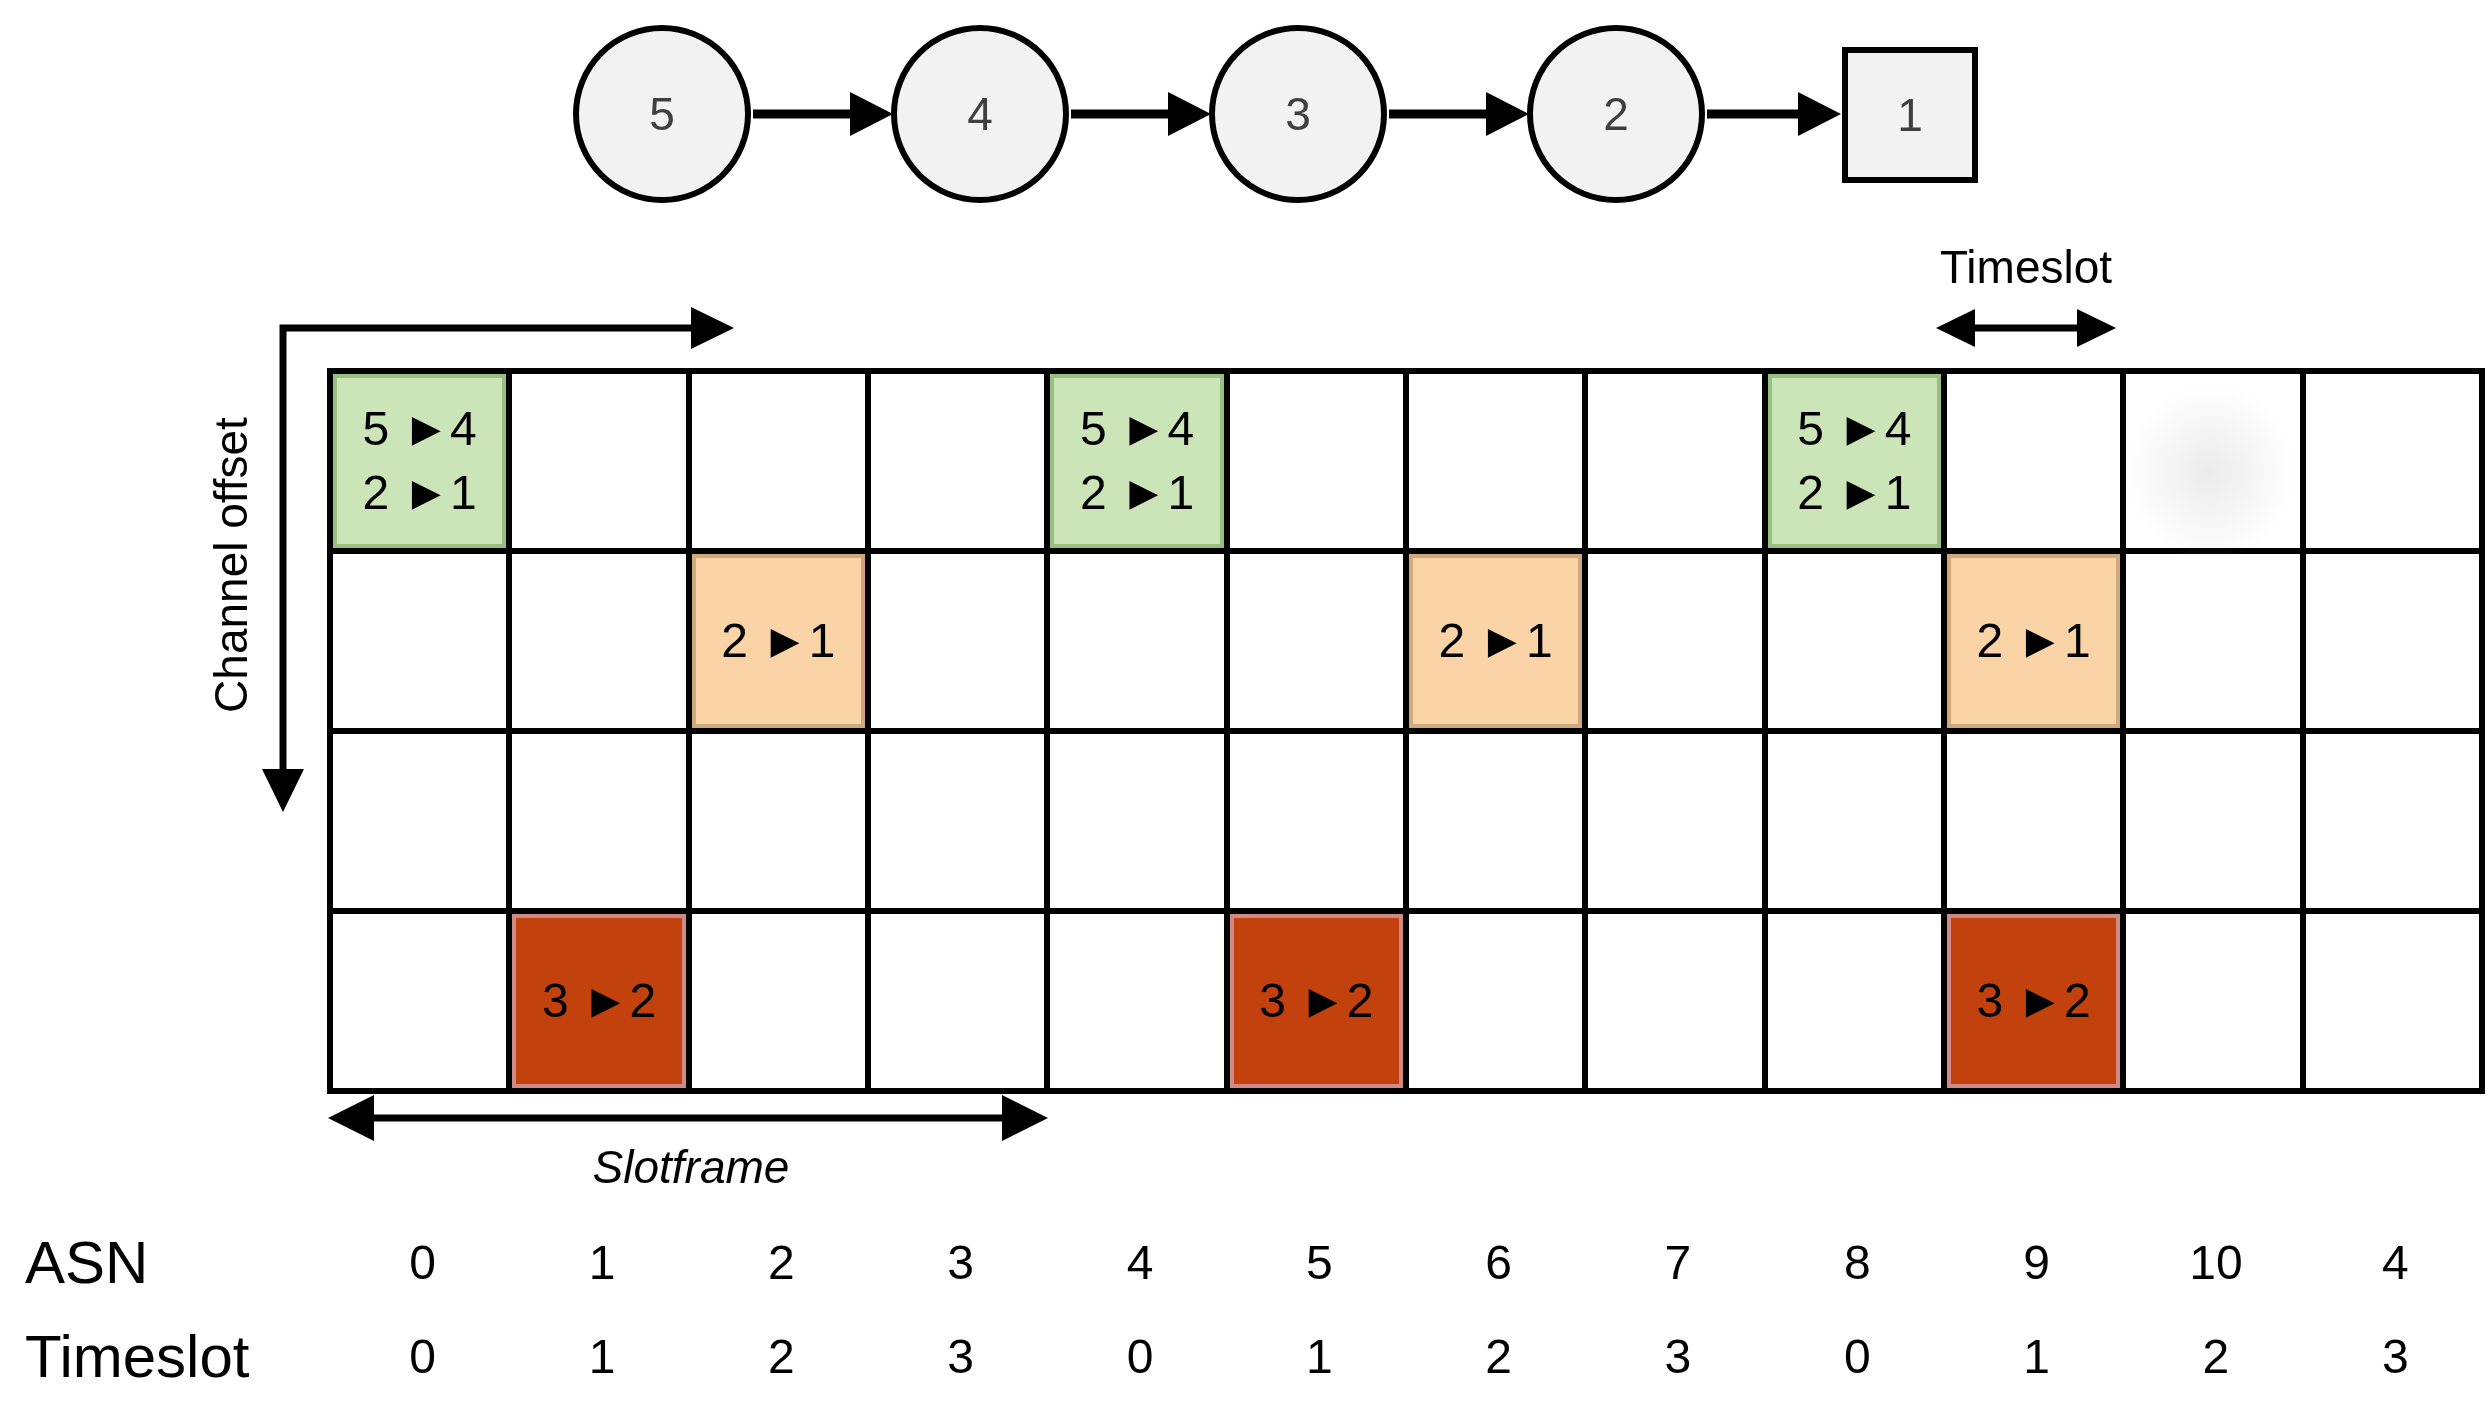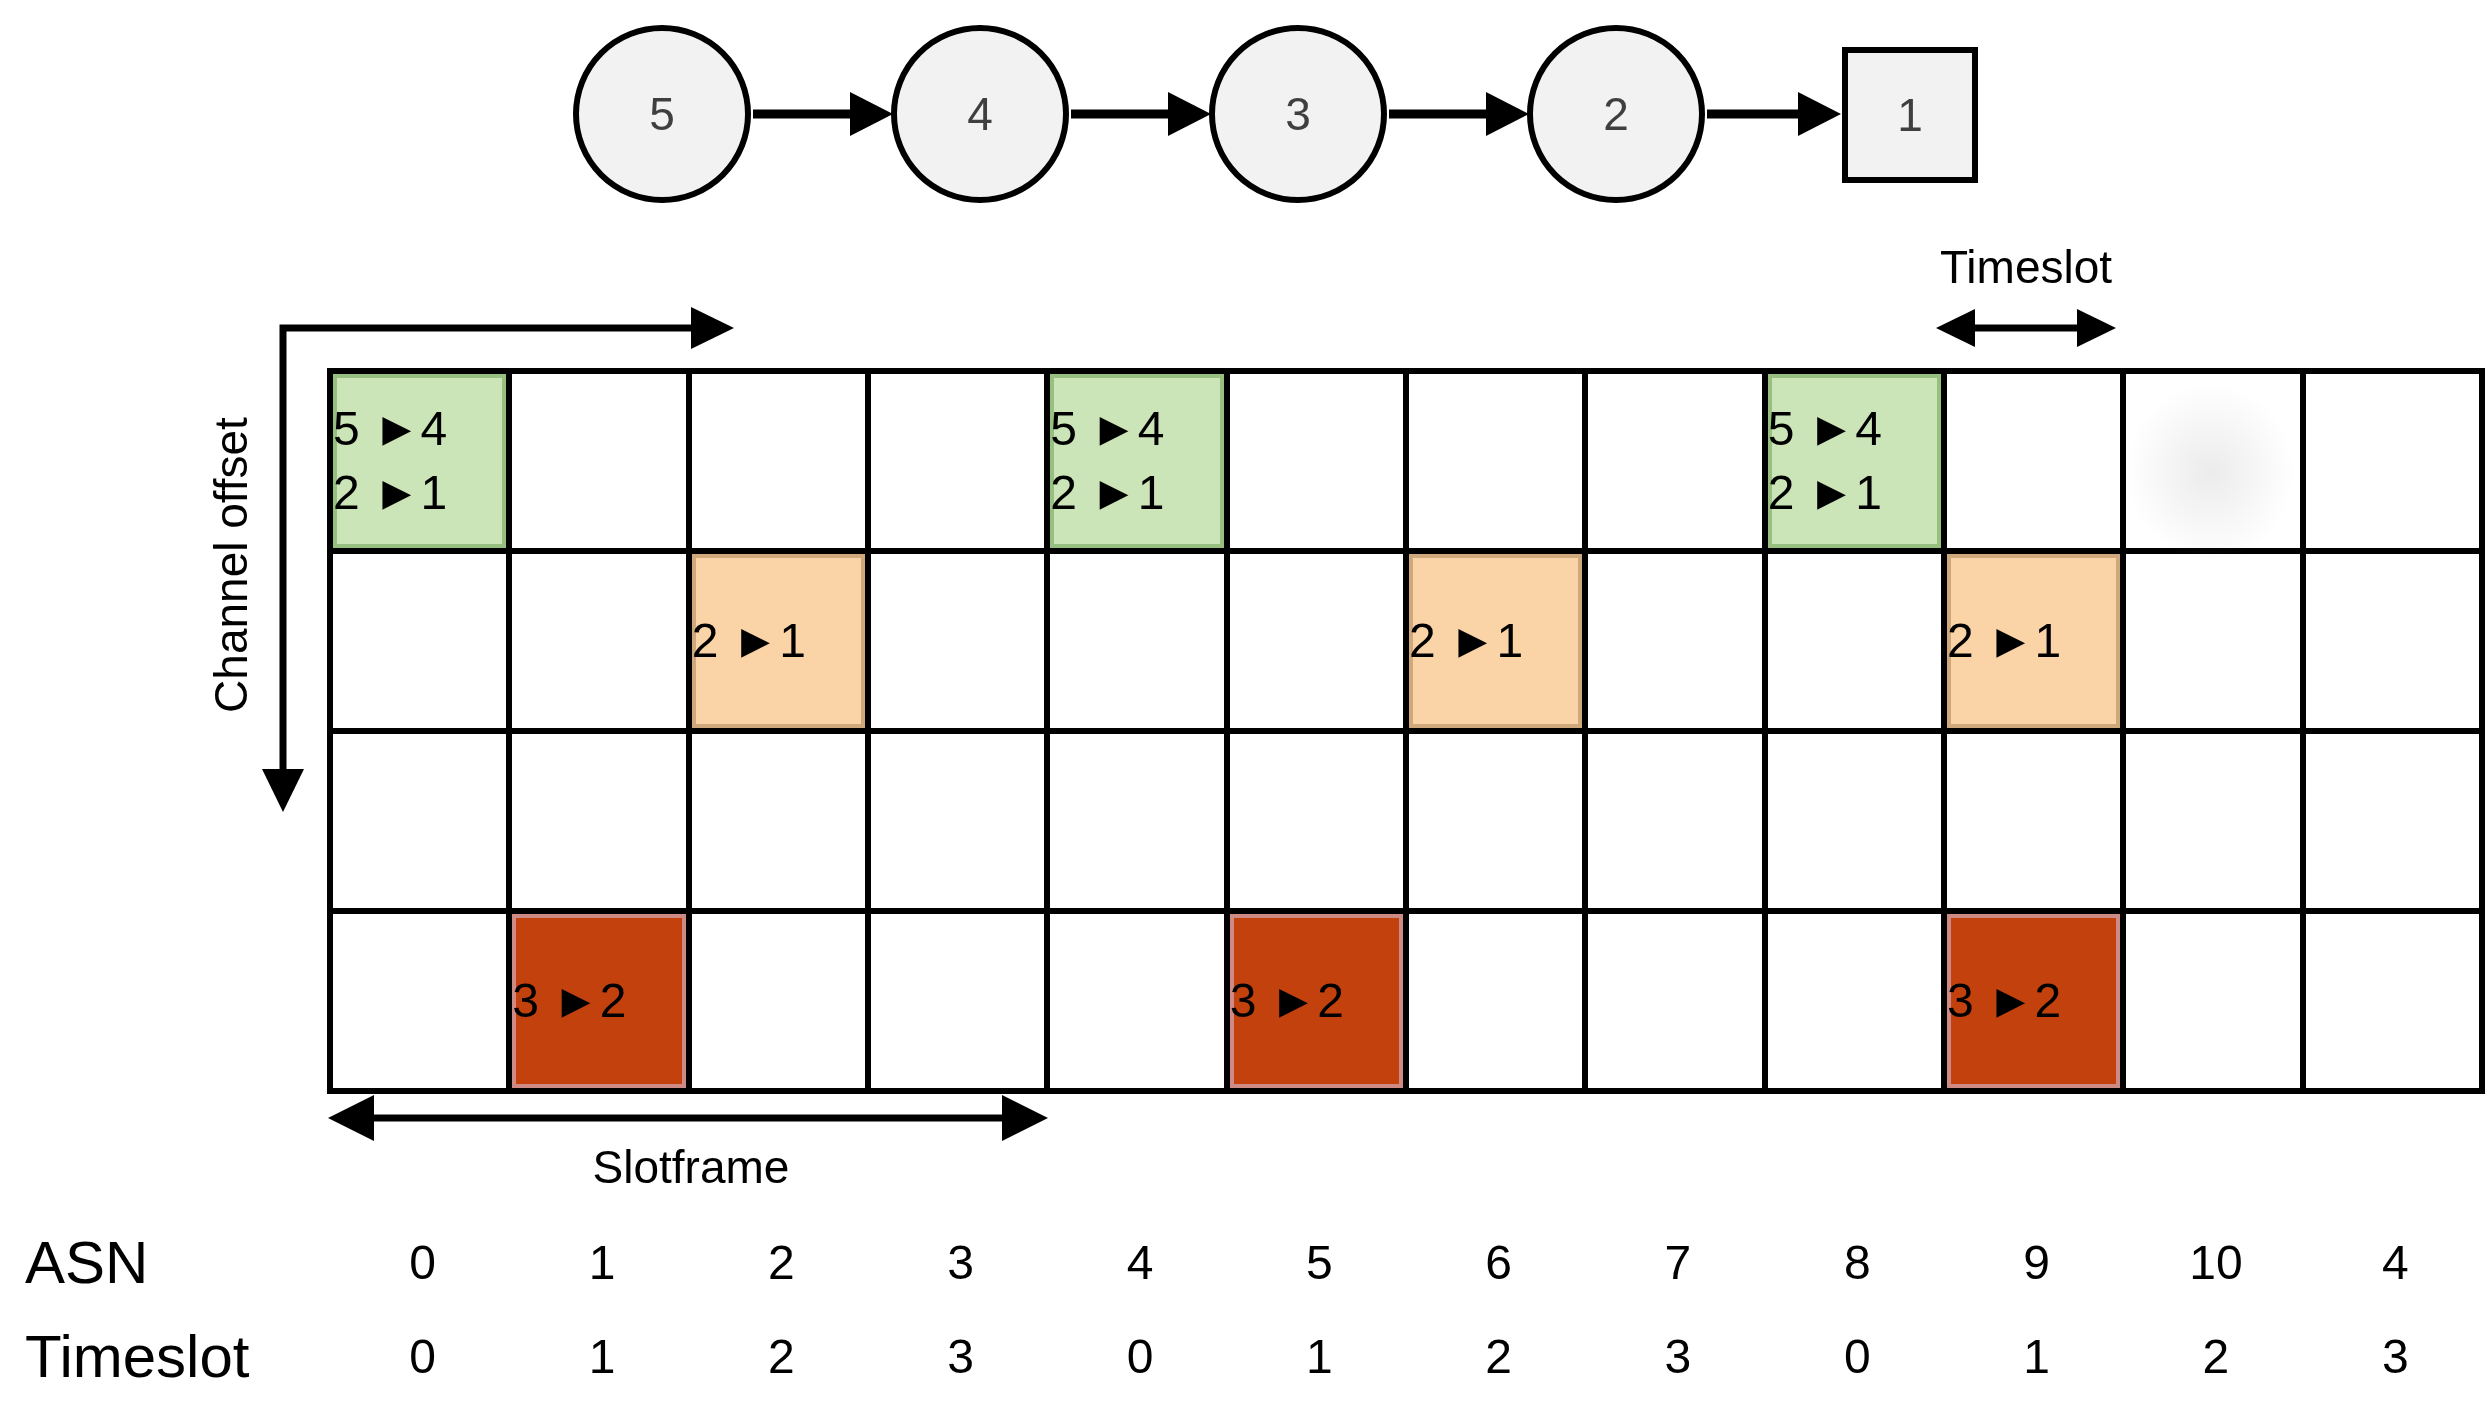--- a/index.html
+++ b/index.html
@@ -24,39 +24,39 @@
   }
 
   
   .grid {
     position:absolute; left:327px; top:368px; width:2158px; height:726px;
     box-sizing:border-box; border-top:6px solid #000; border-left:6px solid #000;
     display:grid; grid-template-columns:repeat(12,1fr); grid-template-rows:repeat(4,1fr);
   }
   .cell {
     border-right:6px solid #000; border-bottom:6px solid #000;
-    display:flex; flex-direction:column; justify-content:center;
+    display:flex; flex-direction:column; align-items:center; justify-content:center;
     font-size:48px; line-height:64px; position:relative; background:#fff;
   }
   .cell.green  { background:#cbe4b8; box-shadow:inset 0 0 0 4px #97bf80; }
   .cell.orange { background:#fad3a7; box-shadow:inset 0 0 0 4px #cfa87c; }
   .cell.red    { background:#c2410c; box-shadow:inset 0 0 0 4px #ce8a84; }
 
   .smudge {
     position:absolute; left:2125px; top:382px; width:170px; height:180px;
     background:radial-gradient(ellipse at center, rgba(170,165,165,0.22) 0%, rgba(170,165,165,0) 70%);
   }
 
   
   .lbl { position:absolute; white-space:nowrap; font-size:46px; }
   .lbl.center { transform:translate(-50%,-50%); }
   .lbl-timeslot-offset { left:502px; top:277px; }
   .lbl-channel-offset  { left:231px; top:565px; transform:translate(-50%,-50%) rotate(-90deg); }
   .lbl-timeslot-top    { left:2026px; top:267px; }
-  .lbl-slotframe       { left:691px;  top:1167px; }
+  .lbl-slotframe       { left:691px;  top:1167px;font-style:italic; }
 
   .footer-label { position:absolute; left:25px; font-size:60px; transform:translateY(-50%); }
   .footer-label.asn { top:1262px; }
   .footer-label.ts  { top:1356px; }
   .num-row {
     position:absolute; left:333px; width:2152px; display:flex;
     transform:translateY(-50%); font-size:48px;
   }
   .num-row.asn { top:1262px; }
   .num-row.ts  { top:1356px; }

